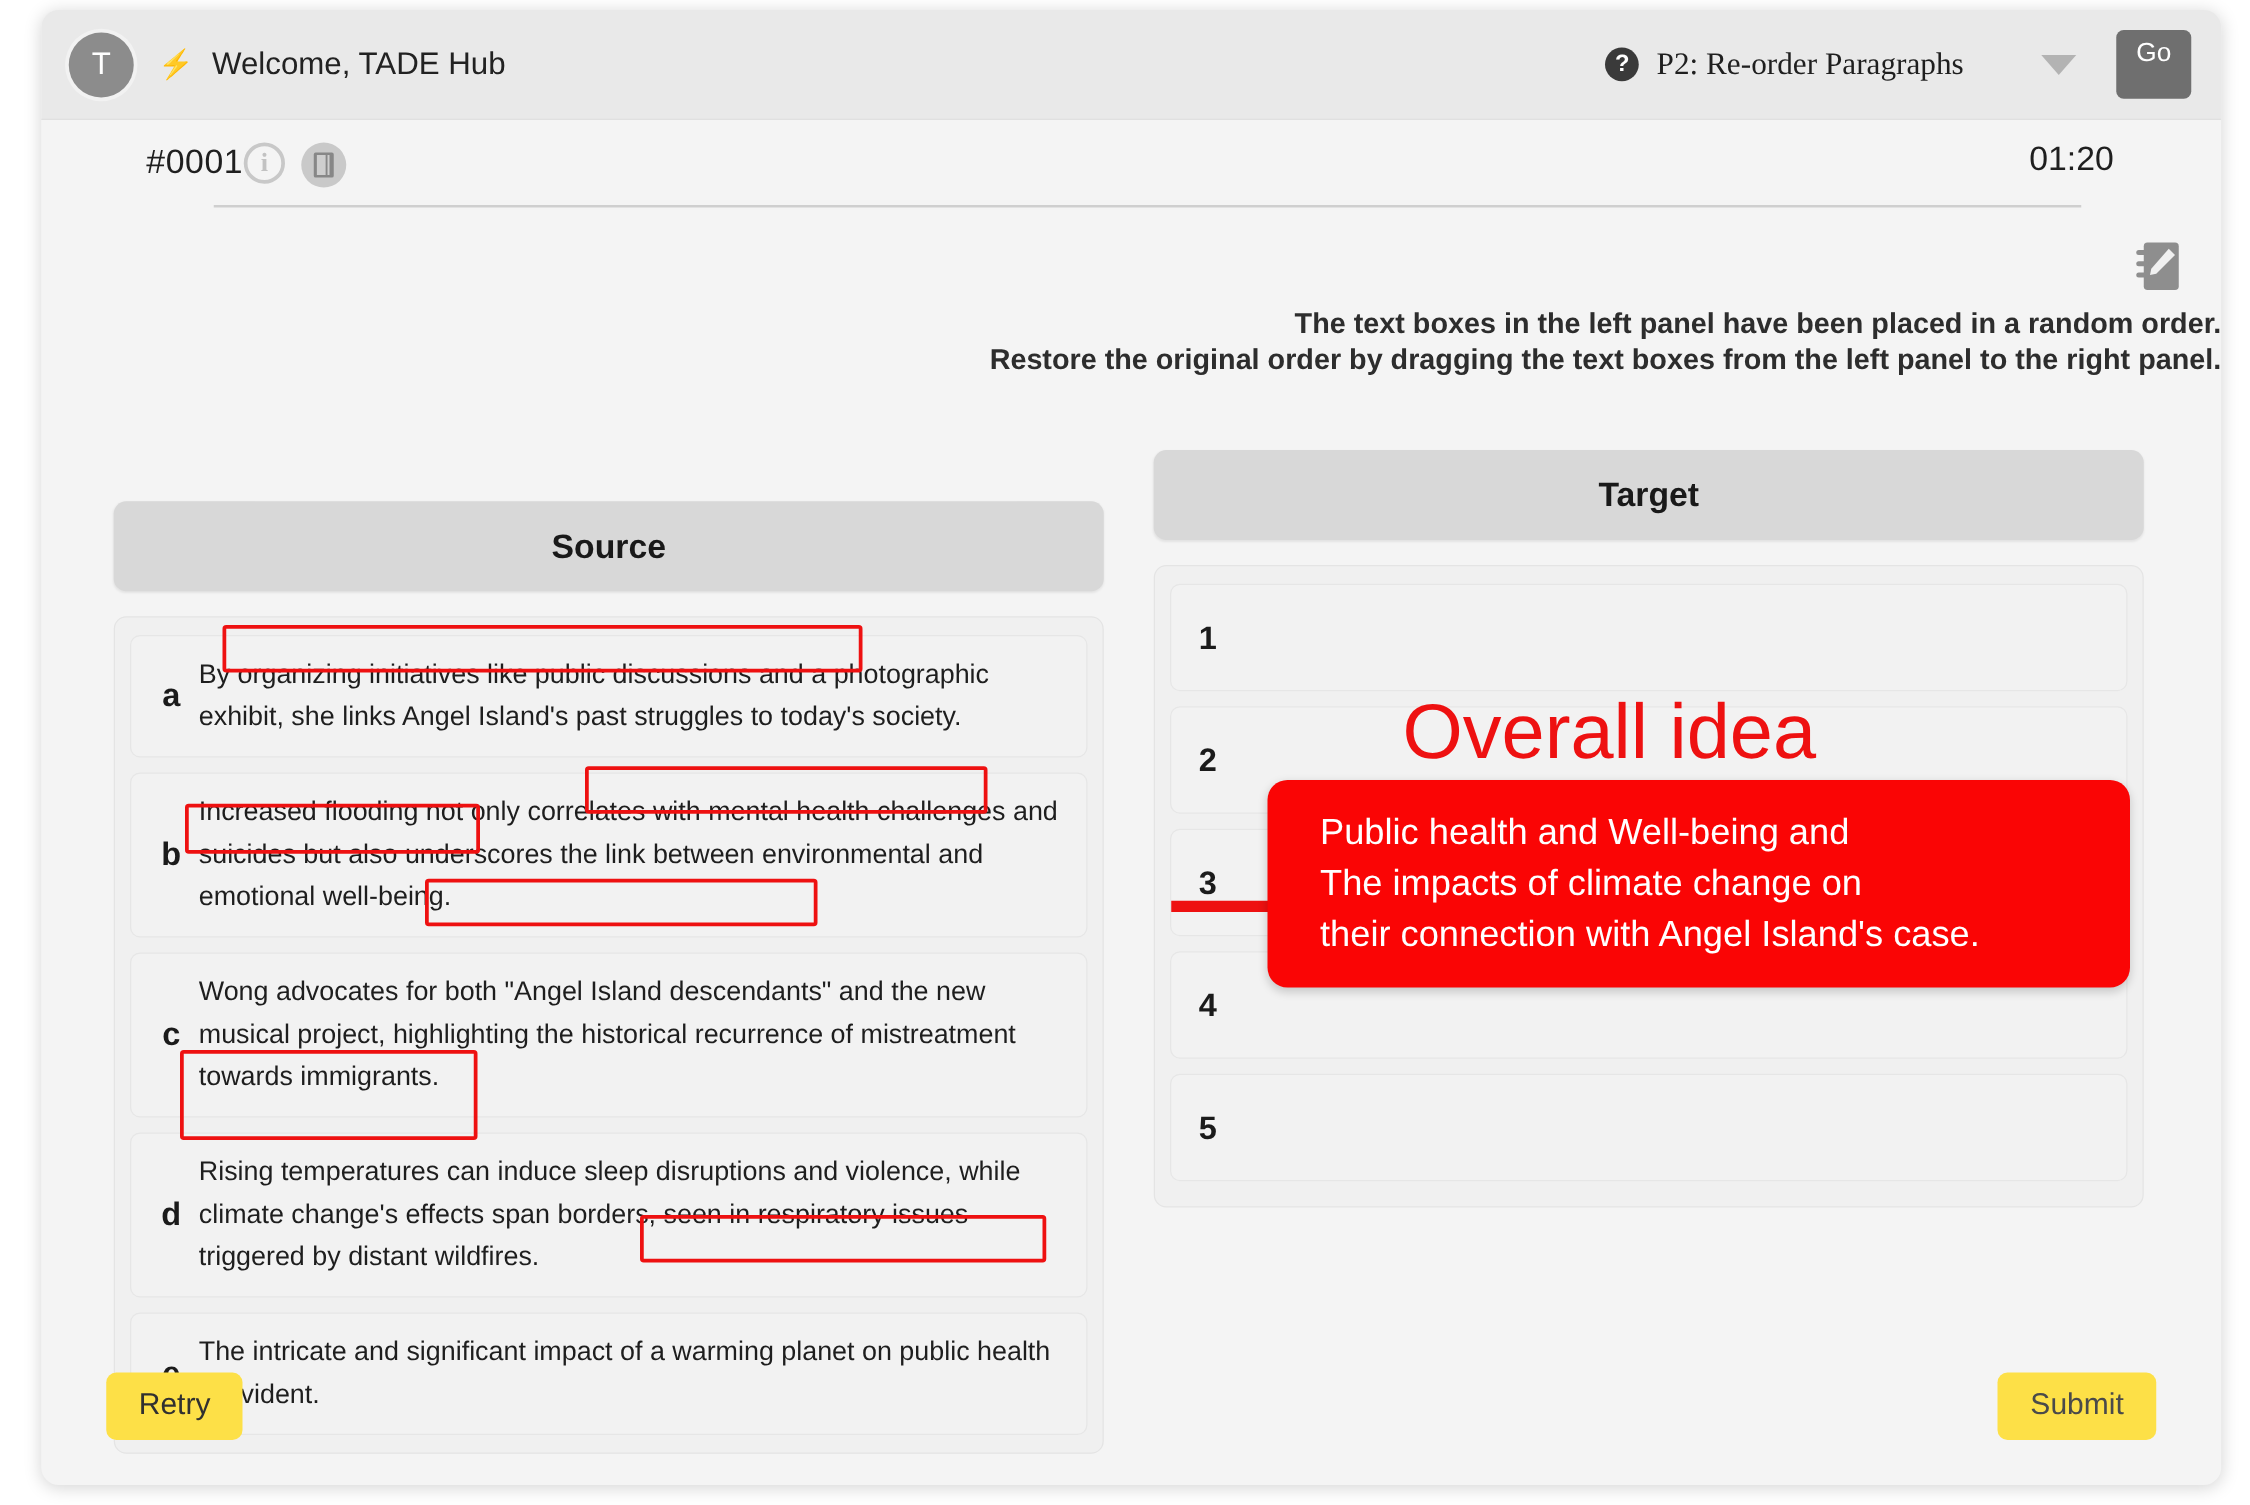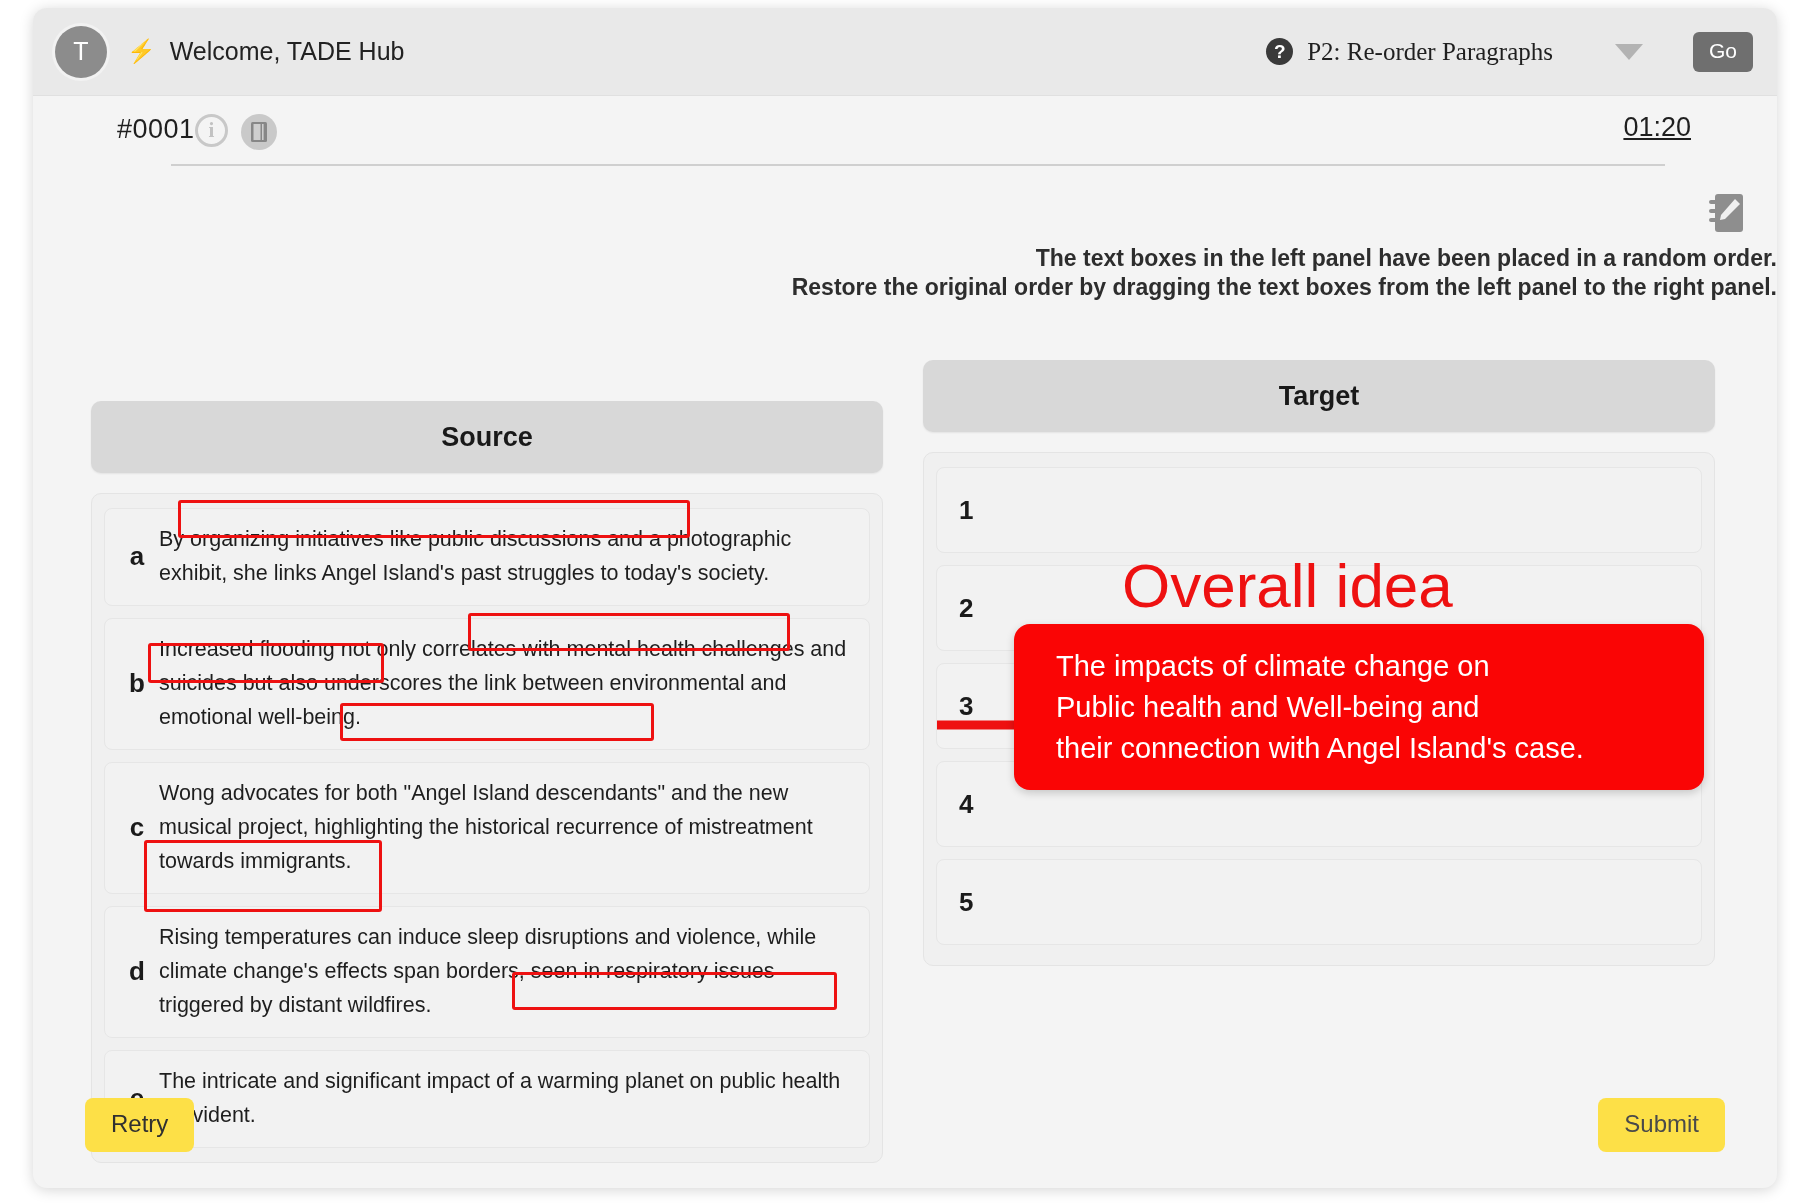--- a/index.html
+++ b/index.html
@@ -51,25 +51,25 @@
   }
   .mode-label { margin-left: 14px; font-size: 25px; color: #1f1f1f; font-family: Liberation Serif, serif; }
   .caret-down {
     margin-left: 62px;
     width: 0; height: 0;
     border-left: 14px solid transparent;
     border-right: 14px solid transparent;
     border-top: 16px solid #b3b3b3;
   }
   .go-button {
-    margin-left: 50px;
+    margin-left: 32px;
     background: #6f6f6f; color: #ffffff;
     border: none; border-radius: 6px;
     font-size: 21px; font-family: inherit;
-    padding: 7px 16px 9px 16px;
+    padding: 7px 16px 24px 16px;
     cursor: pointer;
   }
 
   
   .id-row {
     position: absolute; left: 0; top: 88px;
     width: 100%; height: 82px;
   }
   .id-label {
     position: absolute; left: 84px; top: 18px;
@@ -85,21 +85,21 @@
   }
   .book-icon {
     position: absolute; left: 208px; top: 18px;
     width: 36px; height: 36px; border-radius: 50%;
     background: #c9c9c9;
     display: flex; align-items: center; justify-content: center;
   }
   .book-icon svg { opacity: 0.72; }
   .timer {
     position: absolute; right: 86px; top: 16px;
-    font-size: 27px; color: #1f1f1f; text-decoration: underline;
+    font-size: 27px; color: #1f1f1f;
   }
   .divider-line {
     position: absolute; left: 138px; right: 112px; top: 68px;
     height: 2px; background: #cfcfcf;
   }
   .notepad-icon {
     position: absolute; right: 24px; top: 178px;
     width: 52px; height: 52px;
   }
 
@@ -319,18 +319,18 @@
   <div class="hl" style="left:512px; top:972px; width:325px; height:38px;"></div>
 
   <svg class="arrow-svg" width="230" height="70" viewBox="0 0 230 70">
     <line x1="2" y1="35" x2="150" y2="35" stroke="#ee1111" stroke-width="9"></line>
     <polygon points="140,10 140,60 205,35" fill="#ee1111"></polygon>
   </svg>
 
   <div class="overall-title">Overall idea</div>
 
   <div class="red-callout">
+    <div>Public health and Well-being and</div>
     <div>The impacts of climate change on</div>
-    <div>Public health and Well-being and</div>
     <div>their connection with Angel Island's case.</div>
   </div>
 
 </div>
 
 </body></html>

